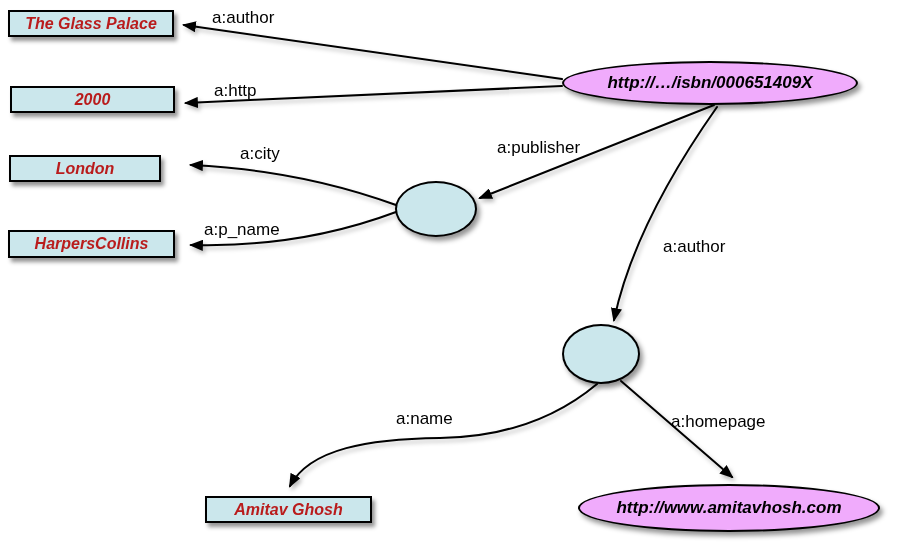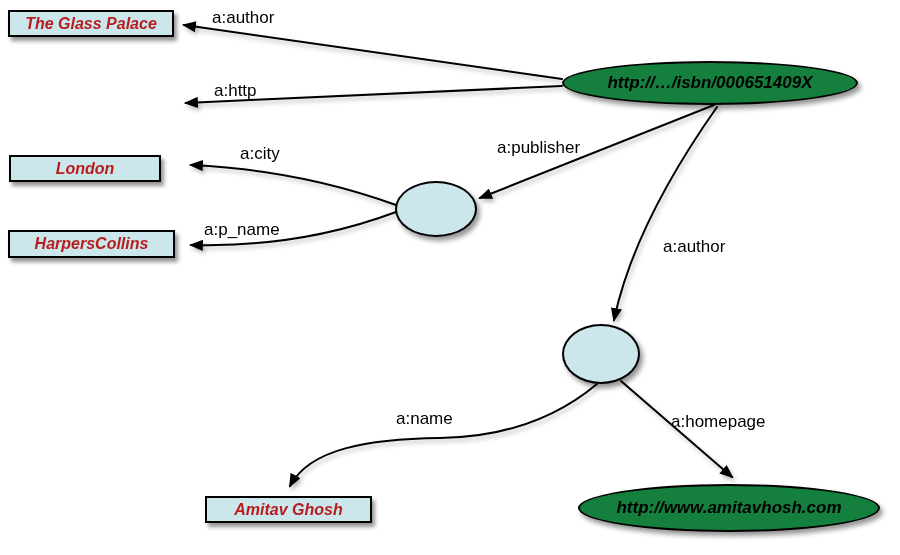--- a/index.html
+++ b/index.html
@@ -34,21 +34,21 @@
     align-items: center;
     justify-content: center;
     font-style: italic;
     font-weight: bold;
     font-size: 16px;
     color: #b91c1c;
     white-space: nowrap;
   }
   .uriellipse {
     position: absolute;
-    background: #15803d;
+    background: #f0abfc;
     border: 2px solid #000000;
     border-radius: 50%;
     box-shadow: 3px 4px 5px rgba(0,0,0,0.42);
     display: flex;
     align-items: center;
     justify-content: center;
     font-style: italic;
     font-weight: bold;
     font-size: 17px;
     color: #000000;
@@ -84,20 +84,21 @@
     <path class="edge" d="M562,86 L186,103" marker-end="url(#arrowhead)"></path>
     <path class="edge" d="M714,105 L480,198" marker-end="url(#arrowhead)"></path>
     <path class="edge" d="M717,107 Q634,225 614,320" marker-end="url(#arrowhead)"></path>
     <path class="edge" d="M396,205 Q300,170 191,165" marker-end="url(#arrowhead)"></path>
     <path class="edge" d="M396,212 Q300,248 191,245" marker-end="url(#arrowhead)"></path>
     <path class="edge" d="M597,384 C560,415 510,437 440,438 C370,439 310,448 290,486" marker-end="url(#arrowhead)"></path>
     <path class="edge" d="M621,381 L732,477" marker-end="url(#arrowhead)"></path>
   </svg>
 
   <div class="litbox" style="left:8px; top:10px; width:166px; height:27px;">The Glass Palace</div>
+  <div class="litbox" style="left:10px; top:86px; width:165px; height:27px;">2000</div>
   <div class="litbox" style="left:9px; top:155px; width:152px; height:27px;">London</div>
   <div class="litbox" style="left:8px; top:230px; width:167px; height:28px;">HarpersCollins</div>
   <div class="litbox" style="left:205px; top:496px; width:167px; height:27px;">Amitav Ghosh</div>
 
   <div class="uriellipse" style="left:562px; top:61px; width:296px; height:44px;">http://…/isbn/000651409X</div>
   <div class="uriellipse" style="left:578px; top:484px; width:302px; height:48px;">http://www.amitavhosh.com</div>
 
   <div class="blanknode" style="left:395px; top:181px; width:82px; height:56px;"></div>
   <div class="blanknode" style="left:562px; top:324px; width:78px; height:60px;"></div>
 

